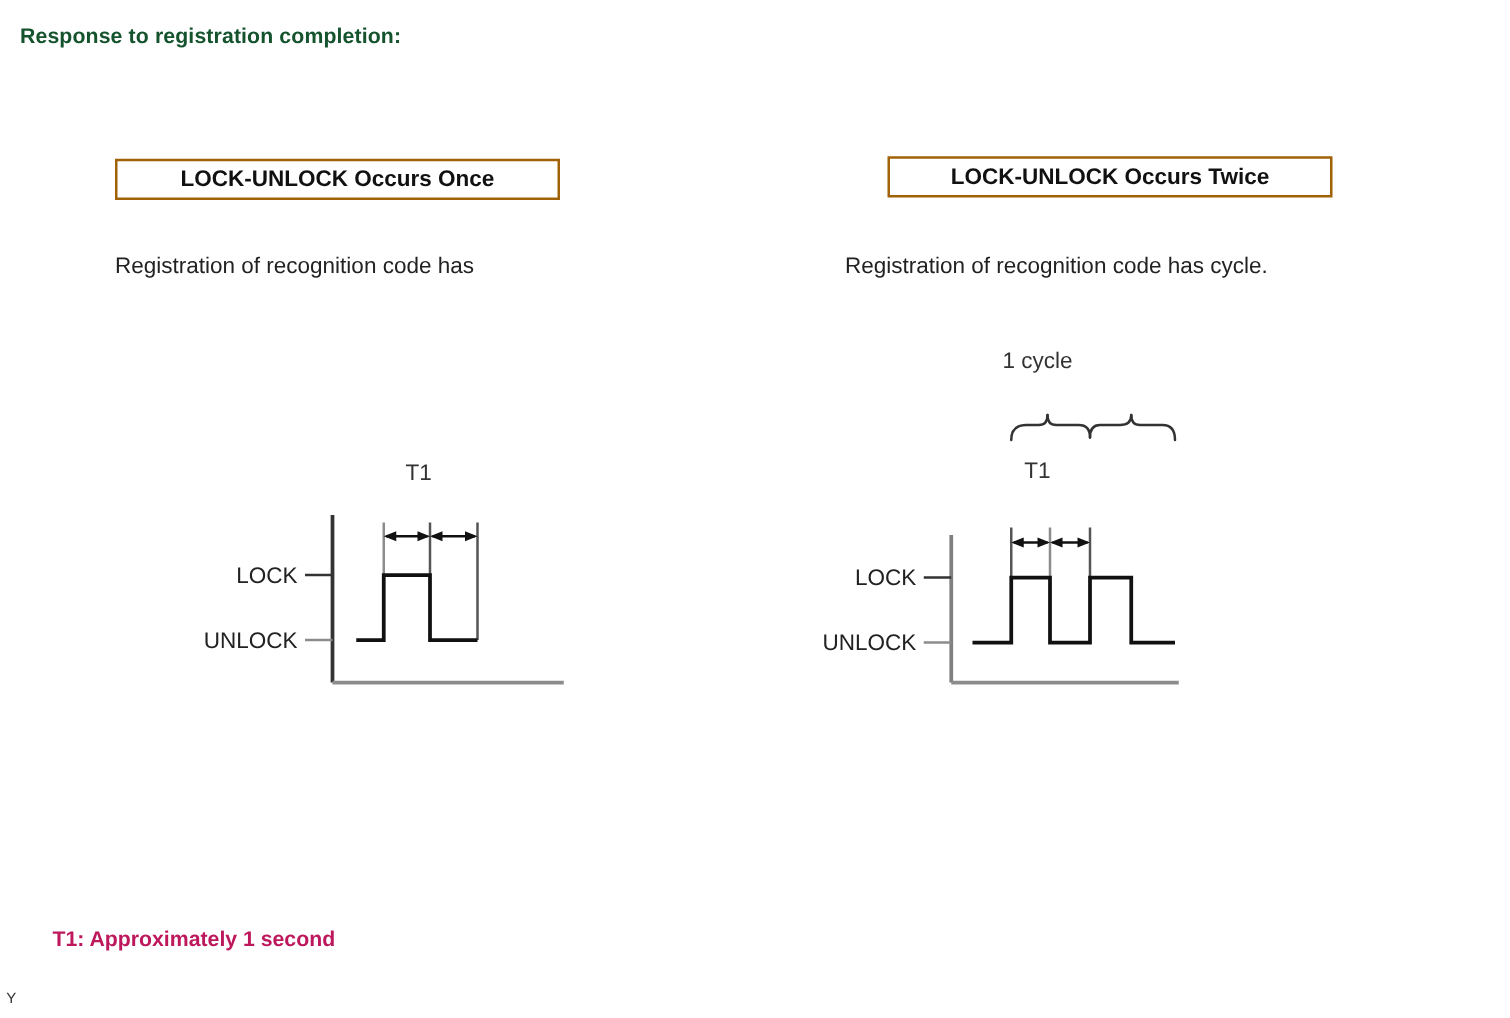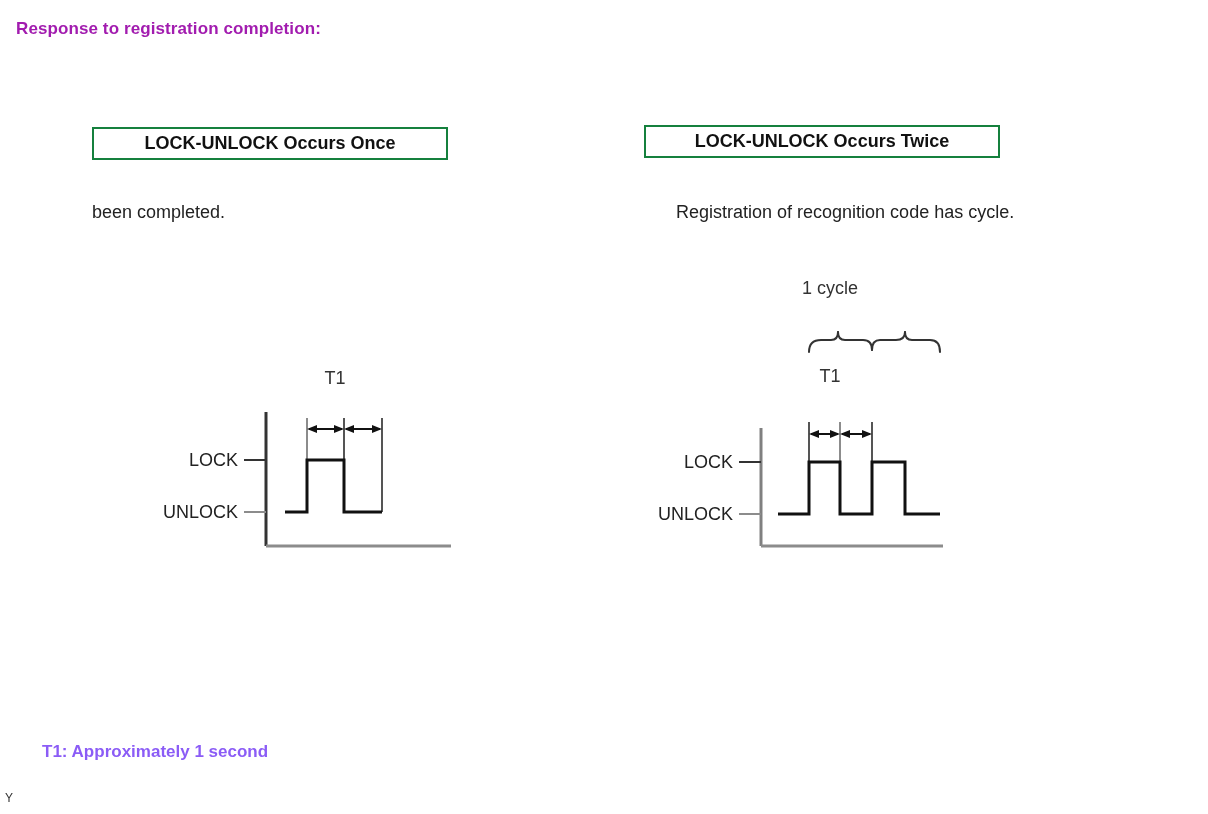--- a/index.html
+++ b/index.html
@@ -18,41 +18,41 @@
 
   .abs { position: absolute; }
 
   
   #page-title {
     left: 16px;
     top: 19px;
     font-size: 17px;
     font-weight: bold;
     letter-spacing: 0.1px;
-    color: #a21caf;
+    color: #14532d;
   }
 
   #footnote {
     left: 42px;
     top: 742px;
     font-size: 17px;
     font-weight: bold;
-    color: #8b5cf6;
+    color: #be185d;
   }
 
   #page-marker {
     left: 5px;
     top: 791px;
     font-size: 12px;
     color: #333333;
   }
 
   
   .panel-title-box {
-    border: 2px solid #15803d;
+    border: 2px solid #a16207;
     background: #ffffff;
     font-size: 18px;
     font-weight: bold;
     color: #111111;
     display: flex;
     align-items: center;
     justify-content: center;
     box-sizing: border-box;
     padding: 0 10px;
     white-space: nowrap;
@@ -86,21 +86,21 @@
   }
 </style>
 </head>
 <body>
 
 <div class="abs" id="page-title">Response to registration completion:</div>
 
 <div class="abs panel-title-box" style="left:92px; top:127px; width:356px; height:33px;">LOCK-UNLOCK Occurs Once</div>
 
 <div class="abs panel-desc" style="left:92px; top:200px; width:400px;">
-  <div>been completed.</div>
+  <div>Registration of recognition code has</div>
 </div>
 
 <div class="diagram" style="left:120px; top:350px;">
   <svg width="360" height="210" viewBox="0 0 360 210">
 
     <text class="dim-label" x="215" y="34" text-anchor="middle">T1</text>
 
     <line x1="187" y1="68" x2="187" y2="110" stroke="#8c8c8c" stroke-width="2"></line>
     <line x1="224" y1="68" x2="224" y2="110" stroke="#555555" stroke-width="2"></line>
     <line x1="262" y1="68" x2="262" y2="162" stroke="#555555" stroke-width="2"></line>
@@ -123,21 +123,21 @@
     <line x1="124" y1="110" x2="146" y2="110" stroke="#333333" stroke-width="2"></line>
     <line x1="124" y1="162" x2="146" y2="162" stroke="#8c8c8c" stroke-width="2"></line>
 
     <text class="wave-label" x="118" y="116" text-anchor="end">LOCK</text>
     <text class="wave-label" x="118" y="168" text-anchor="end">UNLOCK</text>
 
     <polyline points="165,162 187,162 187,110 224,110 224,162 262,162" fill="none" stroke="#111111" stroke-width="3" stroke-linejoin="miter" stroke-linecap="butt"></polyline>
   </svg>
 </div>
 
-<div class="abs panel-title-box" style="left:644px; top:125px; width:356px; height:33px;">LOCK-UNLOCK Occurs Twice</div>
+<div class="abs panel-title-box" style="left:710px; top:125px; width:356px; height:33px;">LOCK-UNLOCK Occurs Twice</div>
 
 <div class="abs panel-desc" style="left:676px; top:200px; width:470px;">
   <div>Registration of recognition code has cycle.</div>
 </div>
 
 <div class="diagram" style="left:600px; top:262px;text-decoration:underline;">
   <svg width="400" height="300" viewBox="0 0 400 300">
 
     <text class="cycle-label" x="230" y="32" text-anchor="middle">1 cycle</text>
 

